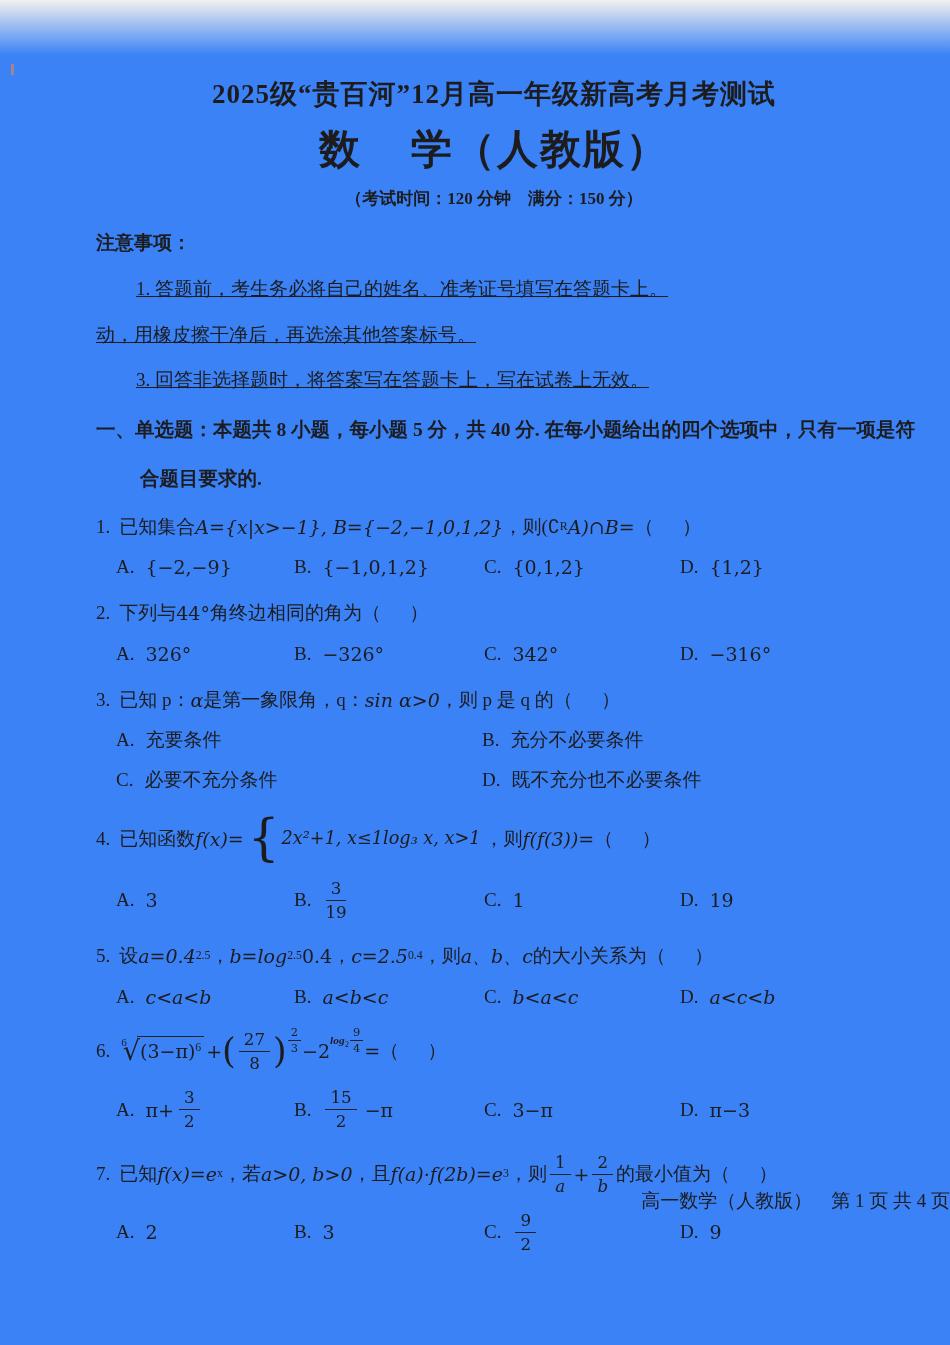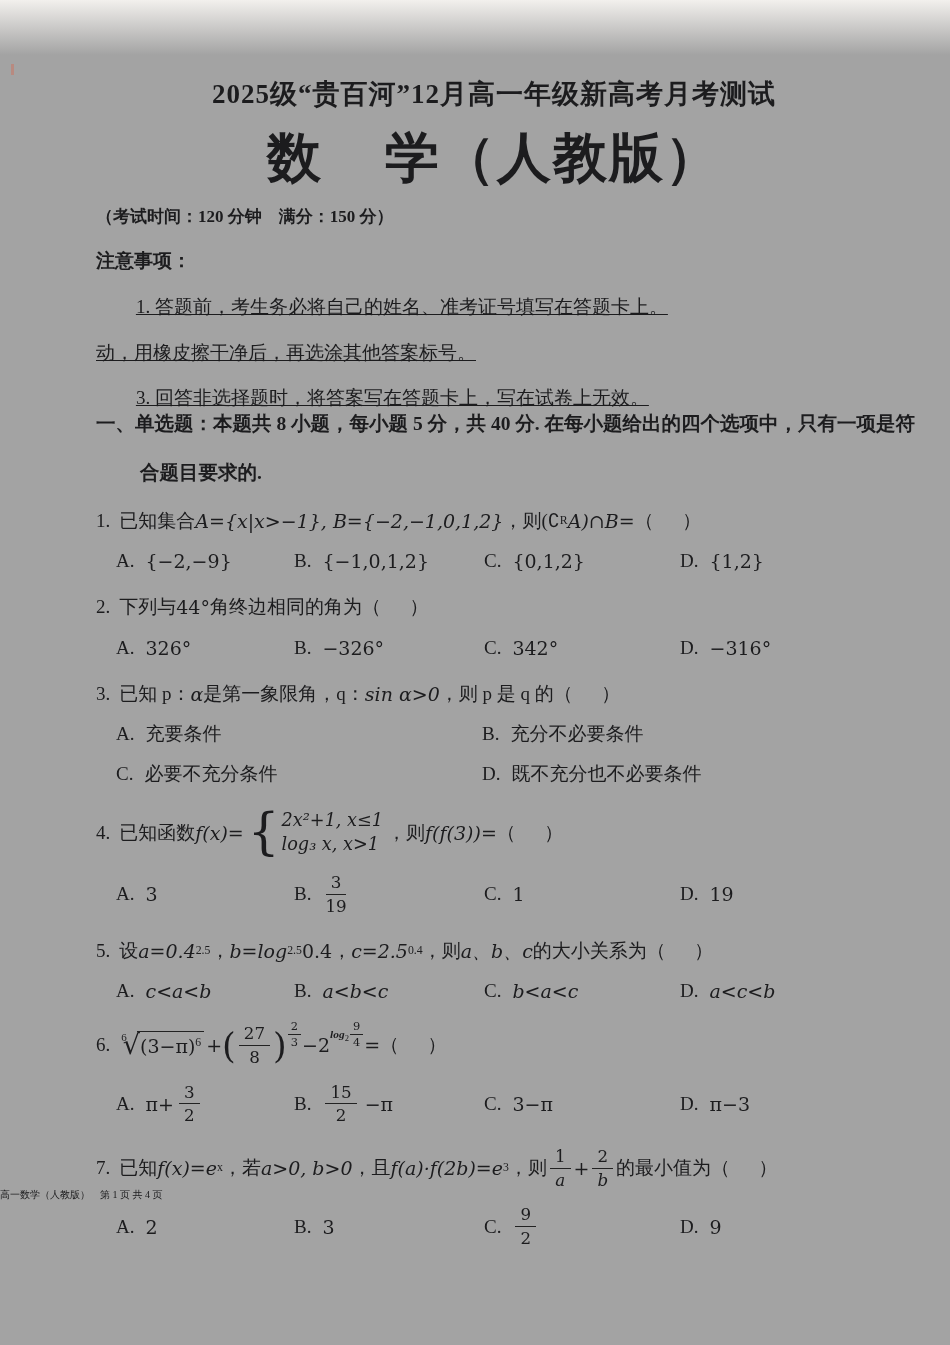--- a/index.html
+++ b/index.html
@@ -1,64 +1,64 @@
 <!DOCTYPE html>
 <html><head>
 <meta charset="utf-8">
 <style>
   html,body{margin:0;padding:0;}
   body{
     width:950px;height:1345px;background:#ffffff;
     font-family:"Liberation Serif","DejaVu Serif",serif;
     color:#1c1c1e;-webkit-font-smoothing:antialiased;
   }
-  .page{position:relative;width:950px;height:1345px;background:#a3a3a3;overflow:hidden;}
+  .page{position:relative;width:950px;height:1345px;background:#3b82f6;overflow:hidden;}
   .page::before{content:"";position:absolute;left:0;top:0;right:0;height:55px;
     background:linear-gradient(#f2f0ed,rgba(255,255,255,0));pointer-events:none;}
   .artifact{position:absolute;left:11px;top:64px;width:3px;height:11px;background:#bd8377;opacity:.8;}
   .content{padding:0 58px 0 96px;}
   .title{margin:76px 0 0;text-align:center;font-size:27px;font-weight:bold;letter-spacing:1px;white-space:nowrap;}
-  .subject{margin:10px 0 0;text-align:center;font-size:54px;font-weight:bold;white-space:pre;letter-spacing:2px;}
-  .info{margin:10px 0 0;font-size:17px;font-weight:600;white-space:pre;}
+  .subject{margin:10px 0 0;text-align:center;font-size:41px;font-weight:bold;white-space:pre;letter-spacing:2px;}
+  .info{margin:10px 0 0;text-align:center;font-size:17px;font-weight:600;white-space:pre;}
   .notice-head{margin-top:20px;font-size:19px;font-weight:bold;}
   .nline{margin:20px 0 0;font-size:19px;line-height:1.35;text-decoration:underline;}
   .ind{text-indent:2.1em;}
-  .sec{font-size:19.5px;font-weight:bold;line-height:1.3;white-space:nowrap;}
+  .sec{margin-top:24px;font-size:19.5px;font-weight:bold;line-height:1.3;white-space:nowrap;}
   .sec2{margin-top:24px;padding-left:44px;}
   .q{margin:22px 0 0;font-size:19px;display:flex;align-items:center;flex-wrap:wrap;line-height:1.4;}
   .qno{margin-right:9px;}
   .m,.mi{font-family:"DejaVu Serif","Liberation Serif",serif;font-style:italic;}
   .mn{font-family:"DejaVu Serif","Liberation Serif",serif;font-style:normal;}
   sup,sub{font-size:62%;}
   .paren{white-space:pre;}
   
   .frac{display:inline-flex;flex-direction:column;align-items:center;vertical-align:middle;
         font-size:0.88em;line-height:1.12;margin:0 3px;font-family:"DejaVu Serif",serif;}
   .frac .num{padding:0 5px 2px;border-bottom:1.6px solid #222;}
   .frac .den{padding-top:2px;}
   .frac.tiny{font-size:0.60em;line-height:1.05;margin:0 1px;}
   .frac.tiny .num{padding:0 3px 1px;border-bottom:1.2px solid #222;}
   
   .cases{display:inline-flex;align-items:center;margin:0 4px;}
   .cbrace{font-size:50px;line-height:0.95;font-weight:300;font-family:"DejaVu Serif",serif;margin-right:2px;}
-  .cstack{display:inline-flex;flex-direction:column;font-size:0.93em;line-height:1.35;text-align:left;}
+  .cstack{display:inline-flex;flex-direction:row;font-size:0.93em;line-height:1.35;text-align:left;}
   
   .root{display:inline-flex;align-items:center;margin:0 2px;}
   .ridx{font-size:11px;position:relative;top:-8px;margin-right:-4px;}
   .rsign{font-size:27px;font-family:"DejaVu Serif",serif;margin-right:-3px;}
   .rbar{border-top:1.7px solid #222;padding:1px 3px 0;}
   .bigp{font-size:1.85em;font-weight:300;line-height:0.9;font-family:"DejaVu Serif",serif;}
   .supgrp{display:inline-flex;align-items:center;position:relative;top:-10px;font-size:100%;}
   .supgrp .lgtxt{font-size:0.60em;font-style:italic;font-weight:bold;}
   .supgrp .ssub{font-size:0.45em;position:relative;top:4px;}
   
   .opts4{display:grid;grid-template-columns:178px 190px 196px 1fr;margin:16px 0 0 20px;align-items:center;font-size:19px;}
   .opts2{display:grid;grid-template-columns:366px 1fr;margin:14px 0 0 20px;align-items:center;font-size:19px;}
   .opt{display:inline-flex;align-items:center;gap:11px;}
-  .footer{position:absolute;left:0;top:1188px;width:100%;text-align:left;font-size:10px;white-space:pre;}
+  .footer{position:absolute;left:0;top:1188px;width:100%;text-align:right;font-size:19px;white-space:pre;}
 </style>
 </head>
 <body>
 
 <div class="page">
   <div class="artifact"></div>
 
   <div class="content">
     <div class="title">2025级“贵百河”12月高一年级新高考月考测试</div>
     <div class="subject">数    学（人教版）</div>

